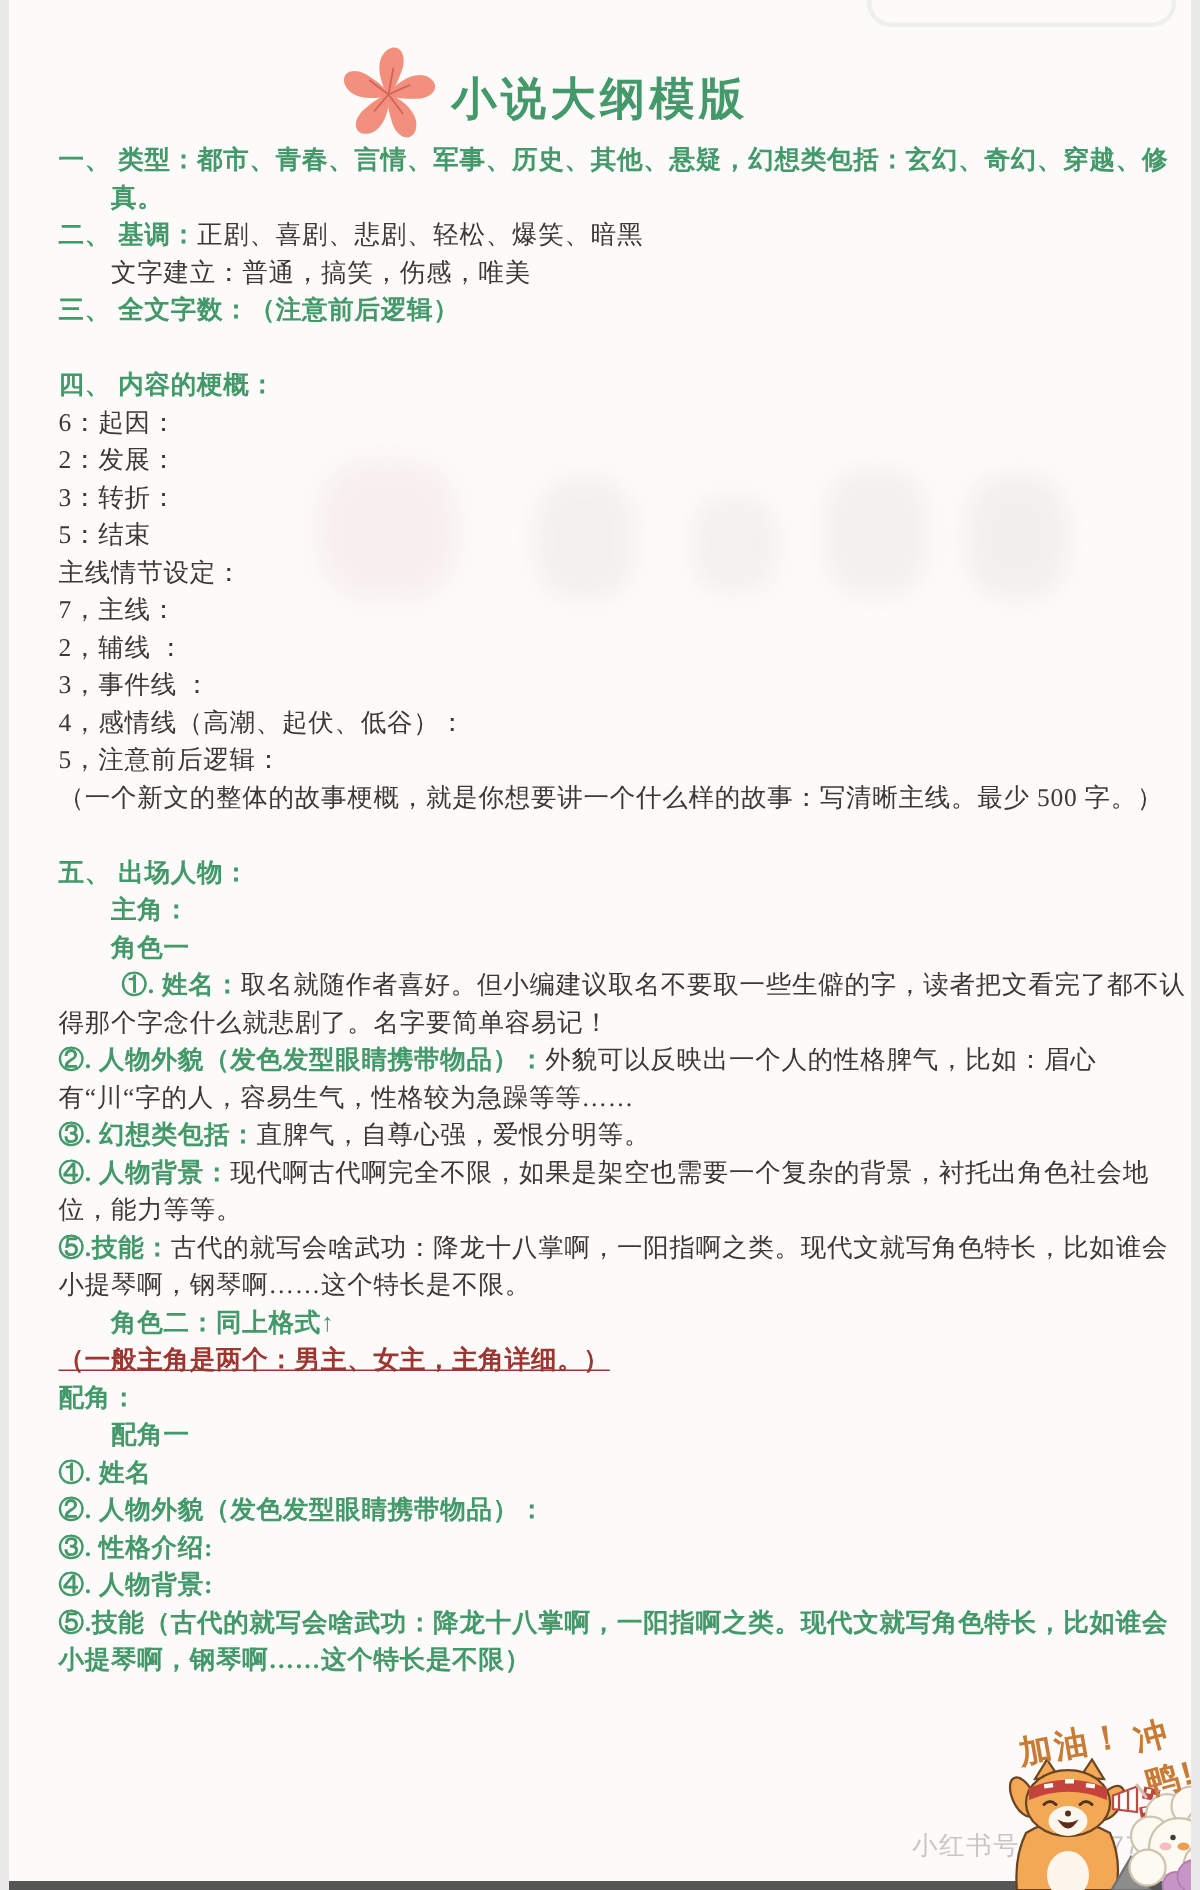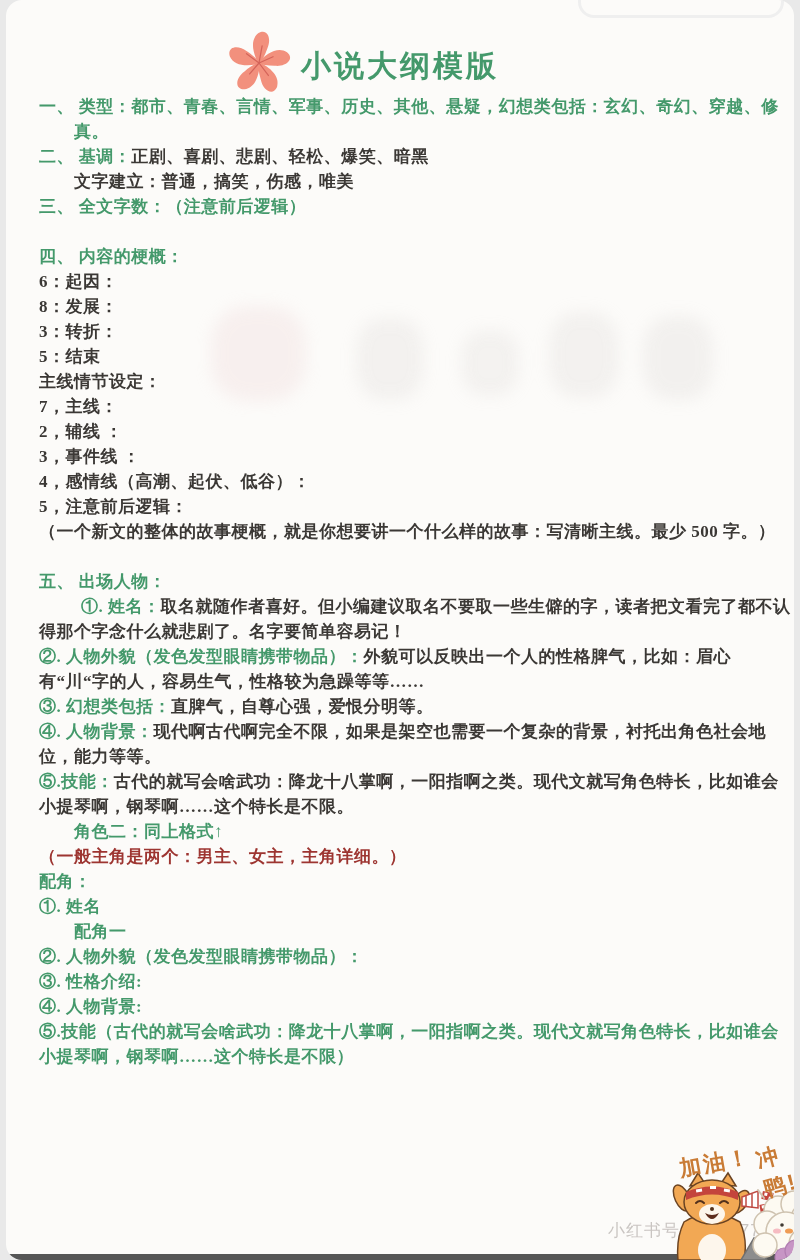--- a/index.html
+++ b/index.html
@@ -6,40 +6,39 @@
     --green:#44996b;
     --ink:#3b3835;
     --red:#9d3531;
     --orange:#c97b35;
   }
   html,body{margin:0;padding:0;background:#e9e9e9;}
   .photo{
     position:relative;width:788px;height:1260px;margin:0 auto;
     background:#fcfbf9;overflow:hidden;
     font-family:"Liberation Serif","DejaVu Serif",serif;
-    border-radius:16px;
   }
   
   .artifact{position:absolute;left:572px;top:-28px;width:200px;height:40px;
     border:3px solid #efefef;border-radius:16px;background:transparent;}
   
   .page-title{position:absolute;left:0;top:46px;width:100%;text-align:center;
     font-size:30px;font-weight:700;color:var(--green);letter-spacing:3px;}
   .flower{position:absolute;left:214px;top:22px;width:78px;height:82px;}
   
   #doc{position:absolute;left:33px;top:94px;width:753px;
     font-size:17px;line-height:25px;color:var(--ink);letter-spacing:.5px;}
   #doc p{margin:0;}
   #doc p.hang{padding-left:35px;text-indent:-35px;}
   #doc p.indent{padding-left:35px;}
   #doc p.first{text-indent:42px;}
   .gap{height:25px;}
   .c-green{color:var(--green);font-weight:700;}
-  .c-black{color:var(--ink);font-weight:700;}
-  .c-red{color:var(--red);font-weight:700;}
+  .c-black{color:var(--ink);font-weight:400;}
+  .c-red{color:var(--red);font-weight:700;text-decoration:underline;}
   
   .wmk{position:absolute;left:205px;top:298px;width:535px;height:112px;
     filter:blur(8px);opacity:.55;pointer-events:none;}
   .wmk div{position:absolute;border-radius:38%;}
   .wb1{left:0;top:8px;width:95px;height:95px;background:rgba(236,214,214,.55);}
   .wb2{left:145px;top:20px;width:68px;height:82px;background:rgba(208,202,200,.38);}
   .wb3{left:250px;top:32px;width:58px;height:66px;background:rgba(208,202,200,.36);}
   .wb4{left:338px;top:14px;width:70px;height:86px;background:rgba(208,202,200,.38);}
   .wb5{left:432px;top:18px;width:70px;height:84px;background:rgba(208,202,200,.40);}
   
@@ -88,42 +87,44 @@
   </div>
 
   <div id="doc">
       <p class="line hang"><span class="c-green">一、 类型：都市、青春、言情、军事、历史、其他、悬疑，幻想类包括：玄幻、奇幻、穿越、修真。</span></p>
       <p class="line"><span class="c-green">二、 基调：</span><span class="c-black">正剧、喜剧、悲剧、轻松、爆笑、暗黑</span></p>
       <p class="line indent"><span class="c-black">文字建立：普通，搞笑，伤感，唯美</span></p>
       <p class="line"><span class="c-green">三、 全文字数：（注意前后逻辑）</span></p>
       <div class="gap"></div>
       <p class="line"><span class="c-green">四、 内容的梗概：</span></p>
       <p class="line"><span class="c-black">6：起因：</span></p>
-      <p class="line"><span class="c-black">8：发展：</span></p>
+      <p class="line"><span class="c-black">2：发展：</span></p>
       <p class="line"><span class="c-black">3：转折：</span></p>
       <p class="line"><span class="c-black">5：结束</span></p>
       <p class="line"><span class="c-black">主线情节设定：</span></p>
       <p class="line"><span class="c-black">7，主线：</span></p>
       <p class="line"><span class="c-black">2，辅线 ：</span></p>
       <p class="line"><span class="c-black">3，事件线 ：</span></p>
       <p class="line"><span class="c-black">4，感情线（高潮、起伏、低谷）：</span></p>
       <p class="line"><span class="c-black">5，注意前后逻辑：</span></p>
       <p class="line"><span class="c-black">（一个新文的整体的故事梗概，就是你想要讲一个什么样的故事：写清晰主线。最少 500 字。）</span></p>
       <div class="gap"></div>
       <p class="line"><span class="c-green">五、 出场人物：</span></p>
+      <p class="line indent"><span class="c-green">主角：</span></p>
+      <p class="line indent"><span class="c-green">角色一</span></p>
       <p class="line first"><span class="c-green">①. 姓名：</span><span class="c-black">取名就随作者喜好。但小编建议取名不要取一些生僻的字，读者把文看完了都不认得那个字念什么就悲剧了。名字要简单容易记！</span></p>
       <p class="line"><span class="c-green">②. 人物外貌（发色发型眼睛携带物品）：</span><span class="c-black">外貌可以反映出一个人的性格脾气，比如：眉心有“川“字的人，容易生气，性格较为急躁等等……</span></p>
       <p class="line"><span class="c-green">③. 幻想类包括：</span><span class="c-black">直脾气，自尊心强，爱恨分明等。</span></p>
       <p class="line"><span class="c-green">④. 人物背景：</span><span class="c-black">现代啊古代啊完全不限，如果是架空也需要一个复杂的背景，衬托出角色社会地位，能力等等。</span></p>
       <p class="line"><span class="c-green">⑤.技能：</span><span class="c-black">古代的就写会啥武功：降龙十八掌啊，一阳指啊之类。现代文就写角色特长，比如谁会小提琴啊，钢琴啊……这个特长是不限。</span></p>
       <p class="line indent"><span class="c-green">角色二：同上格式↑</span></p>
       <p class="line"><span class="c-red">（一般主角是两个：男主、女主，主角详细。）</span></p>
       <p class="line"><span class="c-green">配角：</span></p>
+      <p class="line indent"><span class="c-green">配角一</span></p>
       <p class="line"><span class="c-green">①. 姓名</span></p>
-      <p class="line indent"><span class="c-green">配角一</span></p>
       <p class="line"><span class="c-green">②. 人物外貌（发色发型眼睛携带物品）：</span></p>
       <p class="line"><span class="c-green">③. 性格介绍:</span></p>
       <p class="line"><span class="c-green">④. 人物背景:</span></p>
       <p class="line"><span class="c-green">⑤.技能（古代的就写会啥武功：降龙十八掌啊，一阳指啊之类。现代文就写角色特长，比如谁会小提琴啊，钢琴啊……这个特长是不限）</span></p>
     </div>
 
   <div class="idmark">小红书号：40737755</div>
 
   <span class="cheer cheer1">加油！</span>
   <span class="cheer cheer2">冲鸭!</span>

